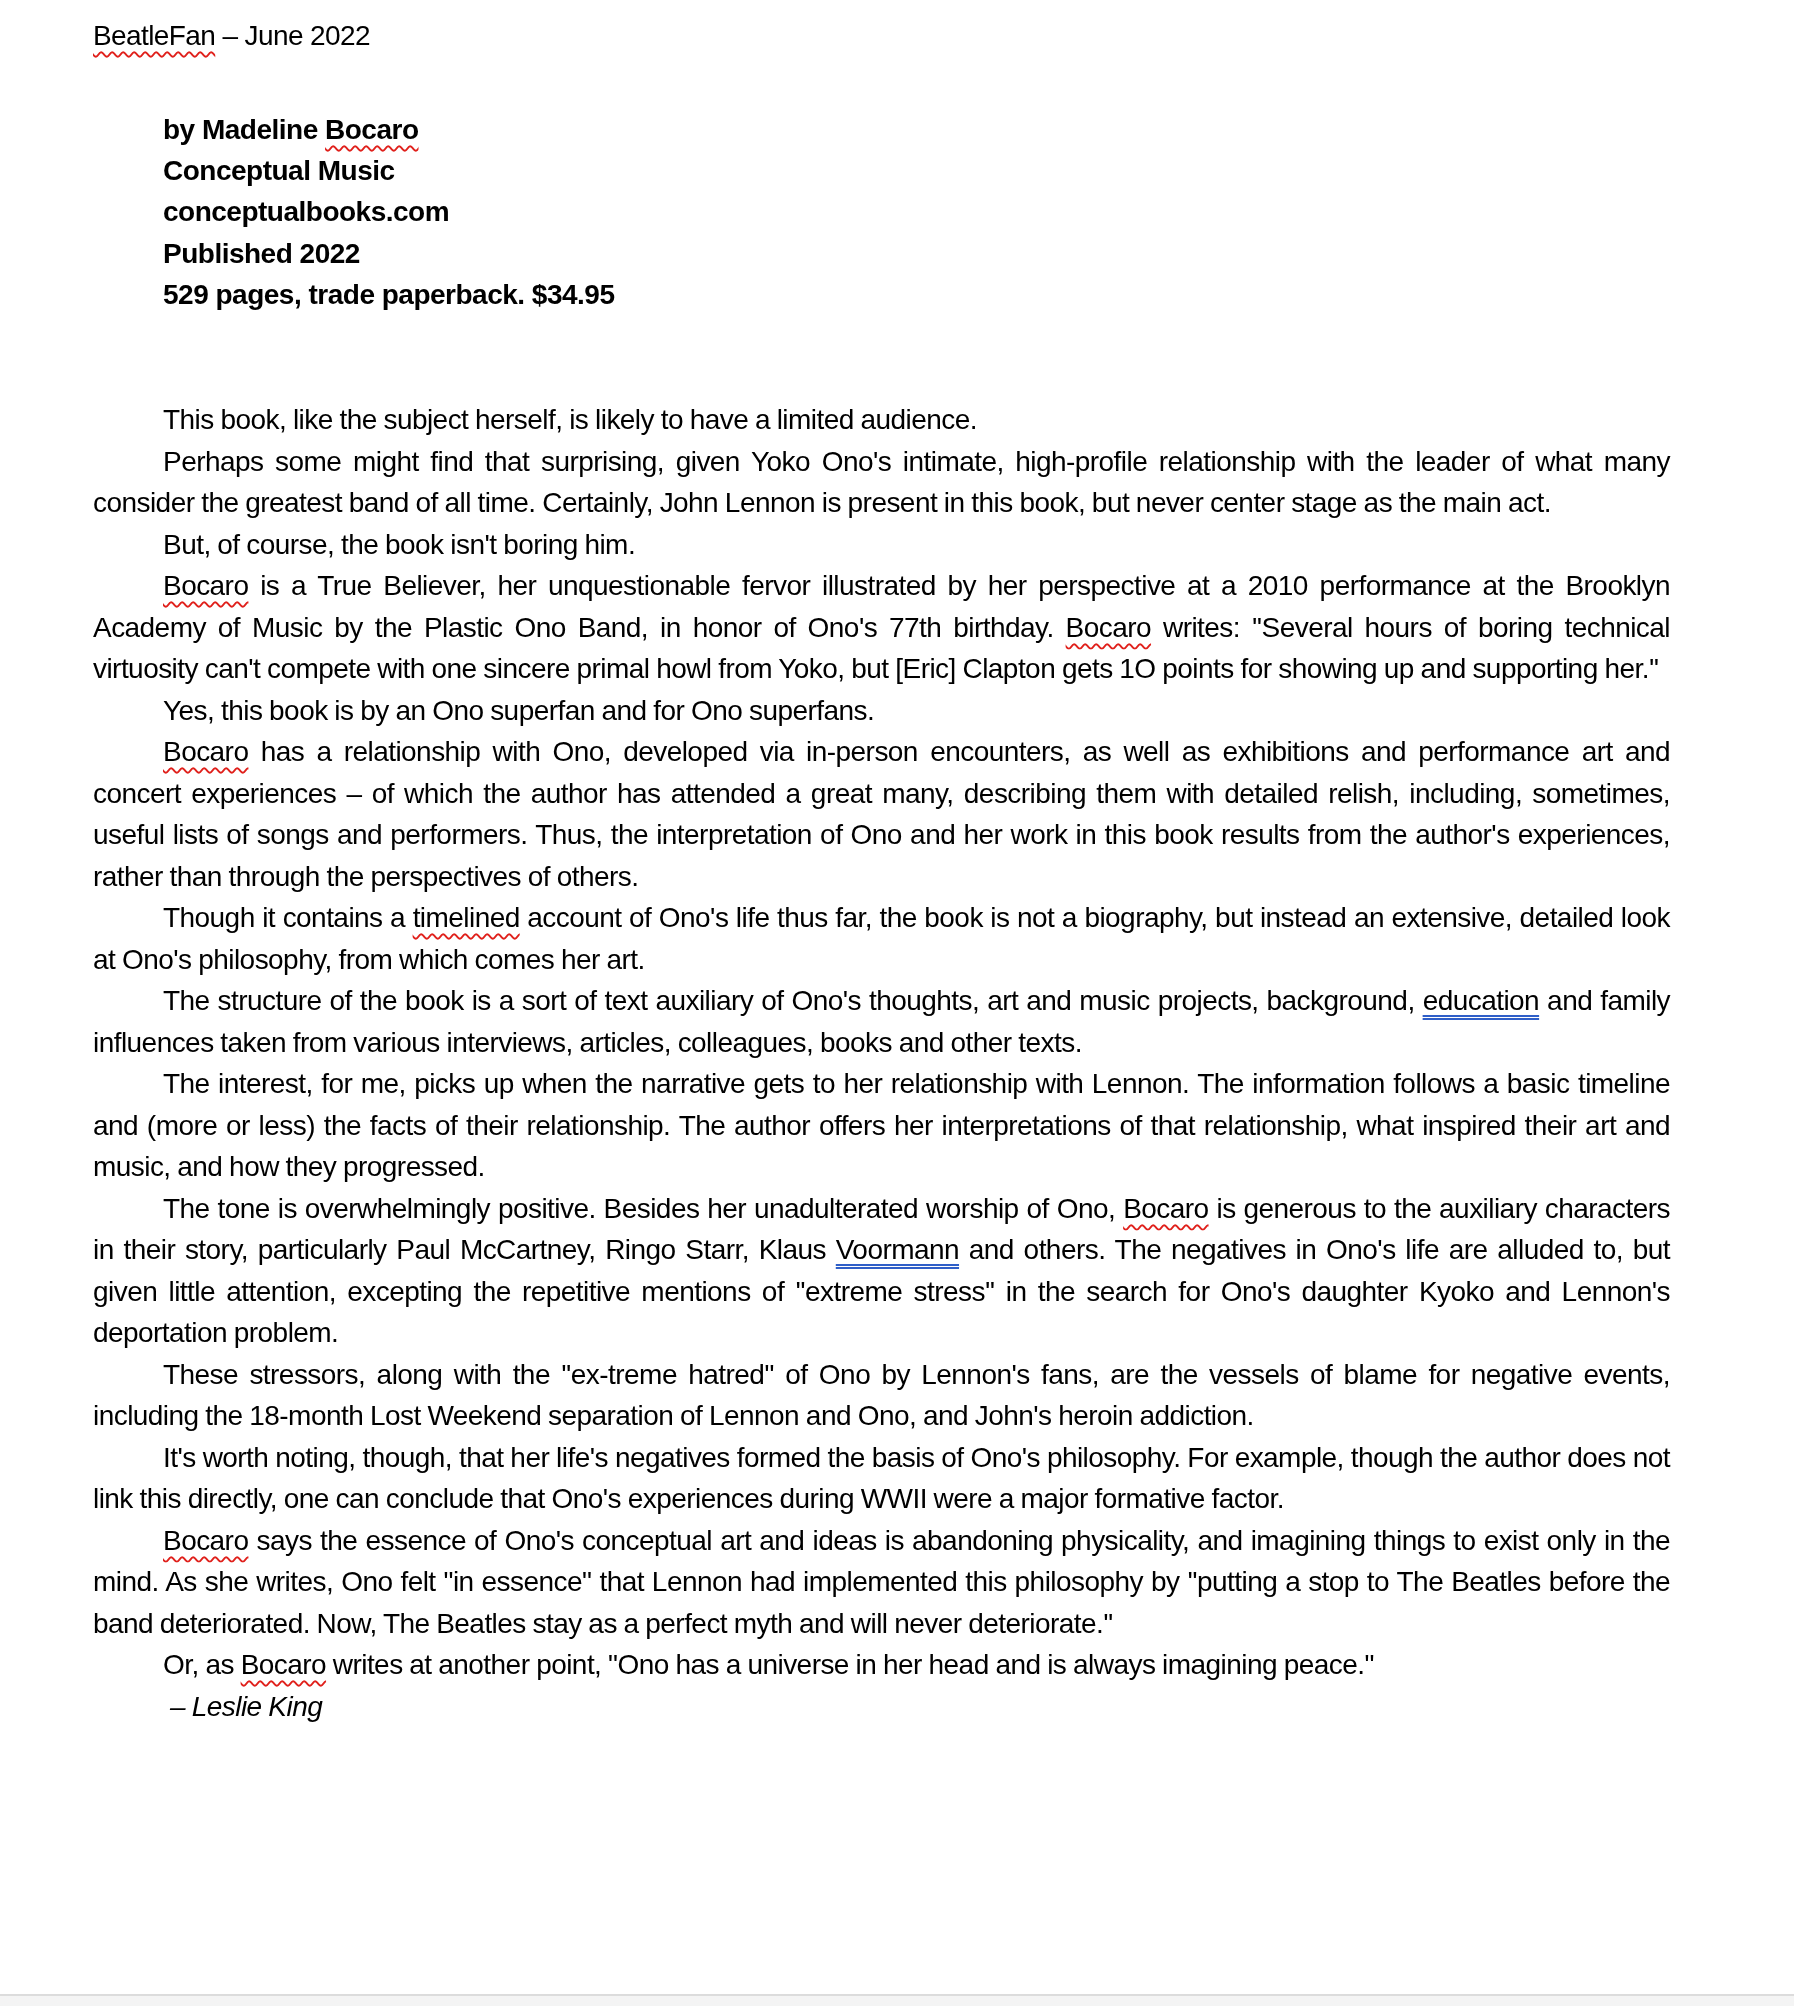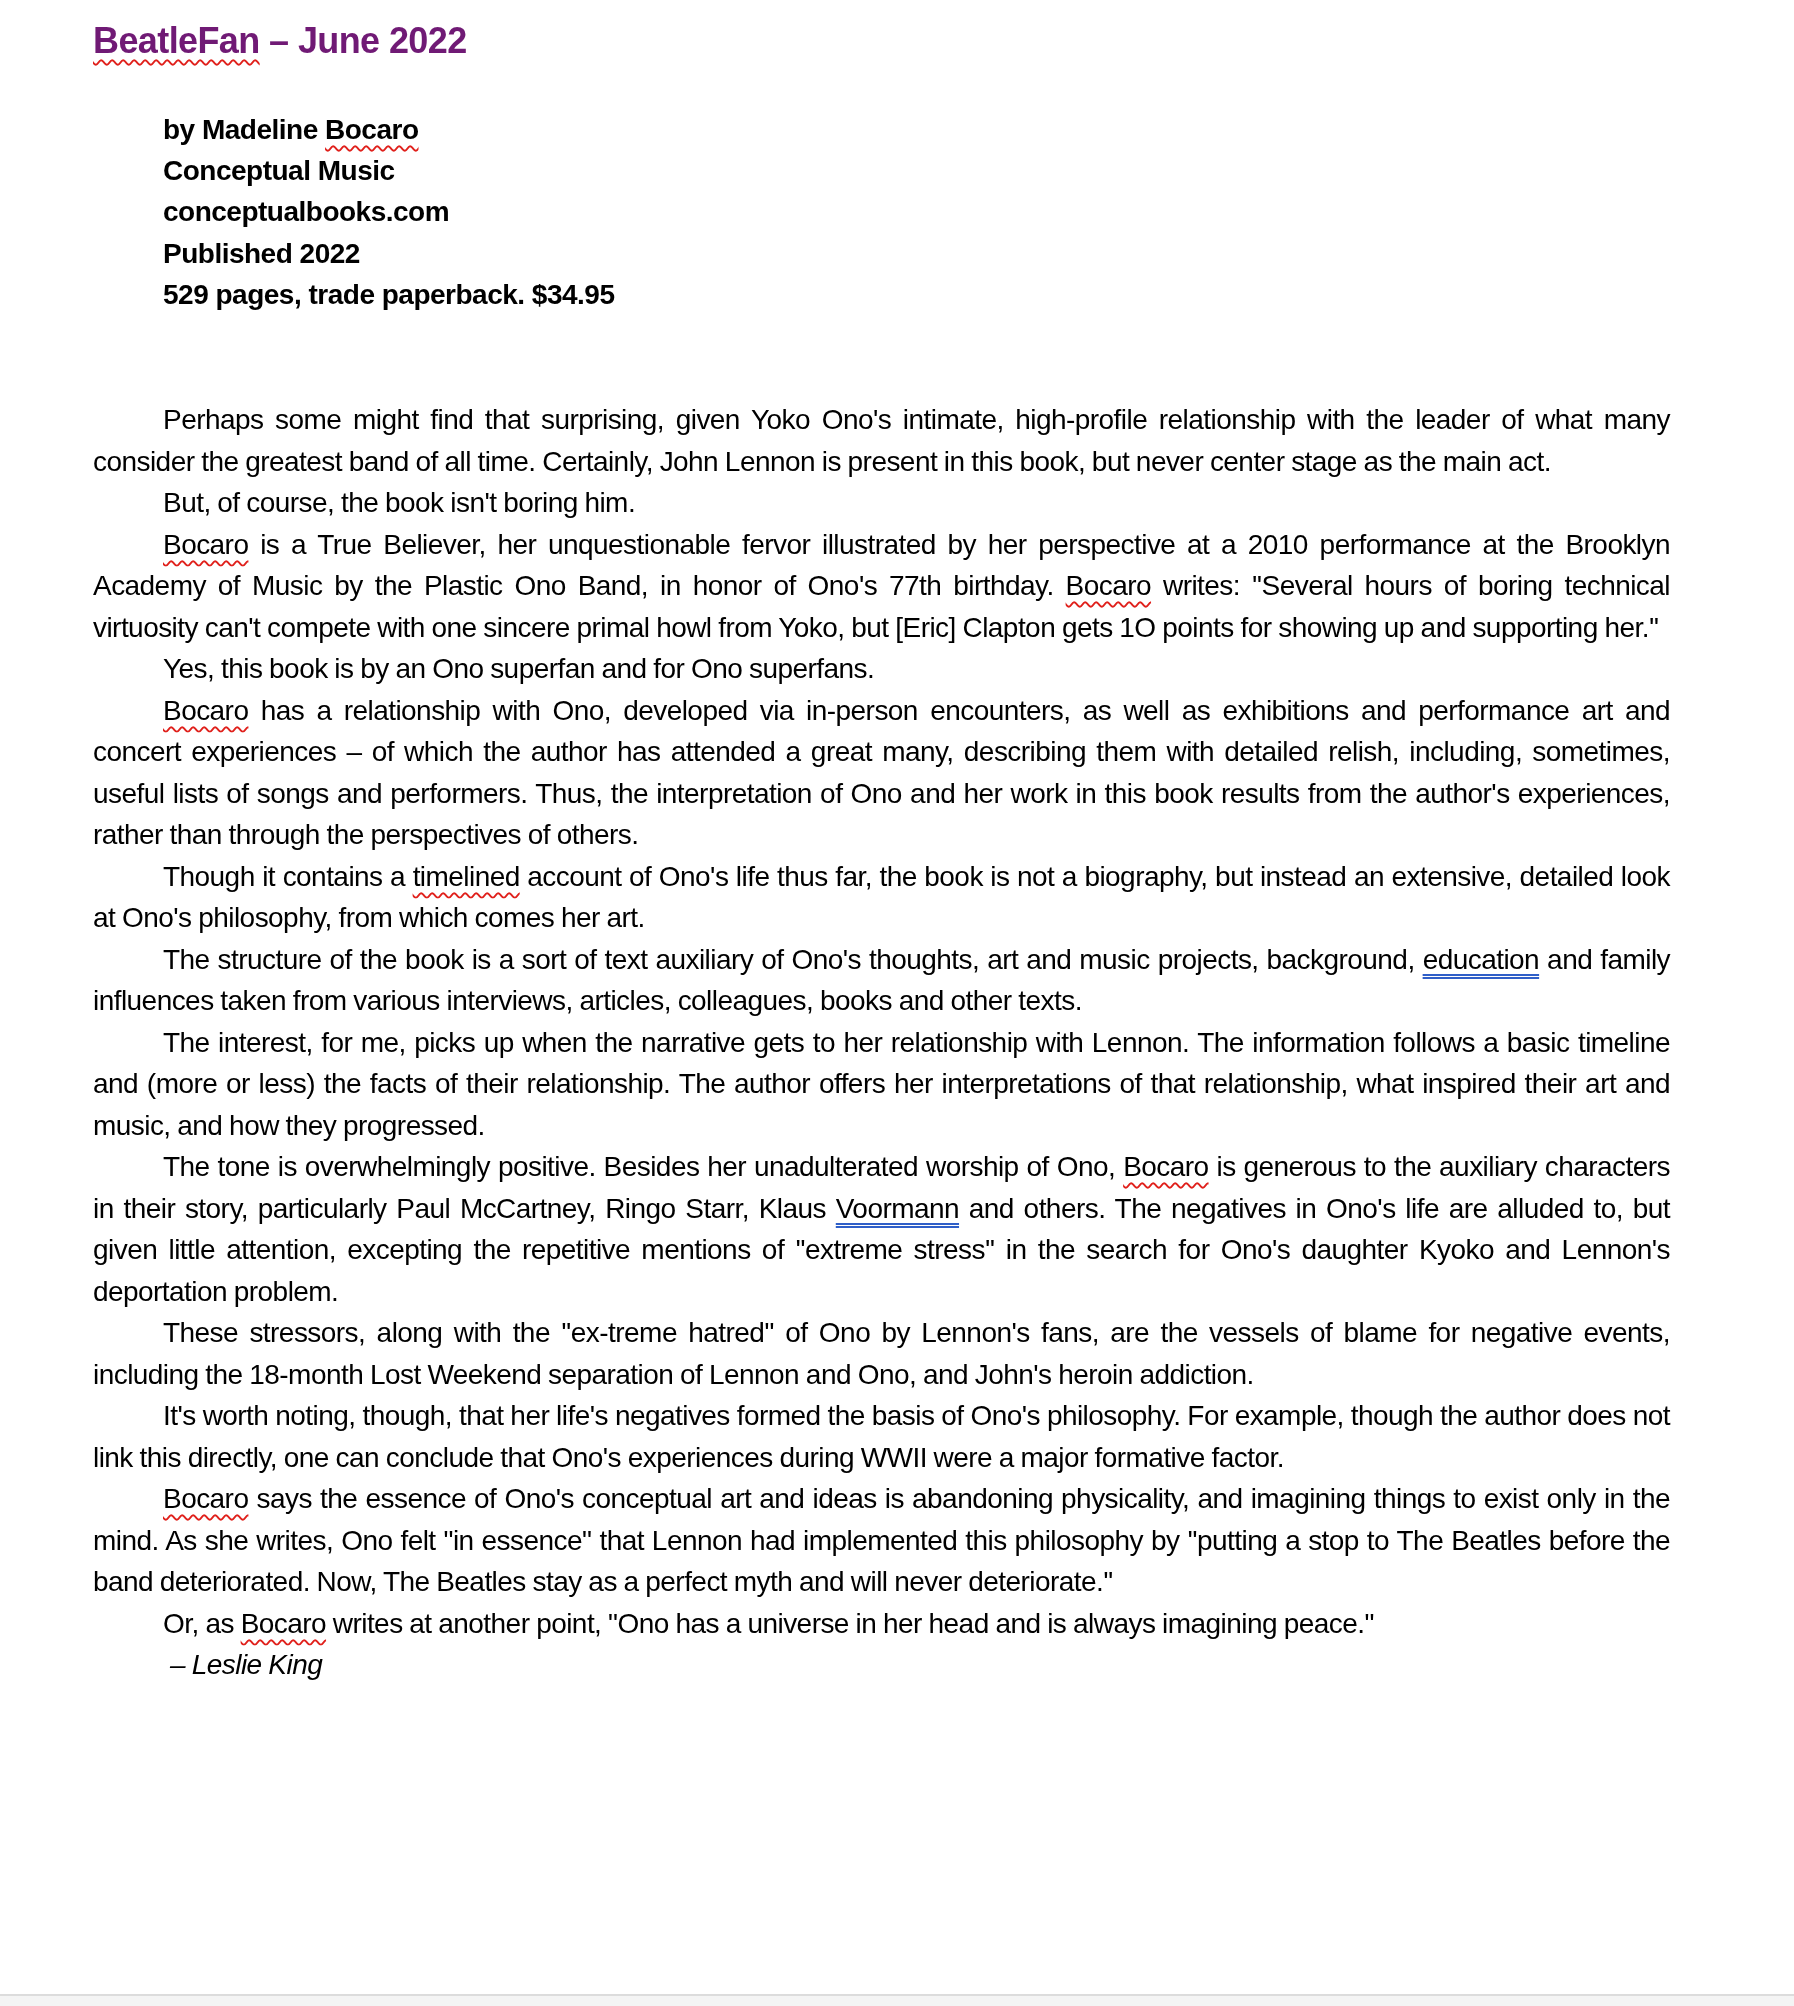--- a/index.html
+++ b/index.html
@@ -5,21 +5,21 @@
   html, body { margin: 0; padding: 0; background: #ffffff; }
   body {
     width: 1794px; height: 2006px; position: relative; overflow: hidden;
     font-family: "Liberation Sans", "DejaVu Sans", sans-serif;
     color: #000;
   }
   .page { position: absolute; left: 0; top: 0; width: 1794px; height: 1994px; background: #fff; }
   .bottom-bar { position: absolute; left: 0; top: 1994px; width: 1794px; height: 12px; background: #f4f4f4; border-top: 2px solid #dcdcdc; }
   .header-line {
     position: absolute; left: 93px; top: 20px;
-    font-size: 36px; color: #701a75; letter-spacing: -0.6px; font-weight: bold;
+    font-size: 28px; color: #000000; letter-spacing: -0.6px;
   }
   .spell { text-decoration: underline wavy #e0201b; text-decoration-thickness: 1.5px; text-underline-offset: 6px; }
   .grammar { text-decoration: underline double #2f5fc8; text-decoration-thickness: 1.5px; text-underline-offset: 5px; }
   .meta {
     position: absolute; left: 163px; top: 109px; width: 1000px;
     font-size: 28px; font-weight: bold; line-height: 41.2px; letter-spacing: -0.5px;
   }
   .meta div { white-space: nowrap; }
   .meta .title { font-style: italic; }
   .body-text {
@@ -41,20 +41,21 @@
 
   <div class="meta">
     <div><span>by Madeline </span><span class="spell">Bocaro</span></div>
     <div>Conceptual Music</div>
     <div>conceptualbooks.com</div>
     <div>Published 2022</div>
     <div>529 pages, trade paperback. $34.95</div>
   </div>
 
   <div class="body-text">
+    <p>This book, like the subject herself, is likely to have a limited audience.</p>
     <p>Perhaps some might find that surprising, given Yoko Ono's intimate, high-profile relationship with the leader of what many consider the greatest band of all time. Certainly, John Lennon is present in this book, but never center stage as the main act.</p>
     <p>But, of course, the book isn't boring him.</p>
     <p><span class="spell">Bocaro</span><span> is a True Believer, her unquestionable fervor illustrated by her perspective at a 2010 performance at the Brooklyn Academy of Music by the Plastic Ono Band, in honor of Ono's 77th birthday. </span><span class="spell">Bocaro</span><span> writes: ''Several hours of boring technical virtuosity can't compete with one sincere primal howl from Yoko, but [Eric] Clapton gets 1O points for showing up and supporting her.''</span></p>
     <p>Yes, this book is by an Ono superfan and for Ono superfans.</p>
     <p><span class="spell">Bocaro</span><span> has a relationship with Ono, developed via in-person encounters, as well as exhibitions and performance art and concert experiences – of which the author has attended a great many, describing them with detailed relish, including, sometimes, useful lists of songs and performers. Thus, the interpretation of Ono and her work in this book results from the author's experiences, rather than through the perspectives of others.</span></p>
     <p><span>Though it contains a </span><span class="spell">timelined</span><span> account of Ono's life thus far, the book is not a biography, but instead an extensive, detailed look at Ono's philosophy, from which comes her art.</span></p>
     <p><span>The structure of the book is a sort of text auxiliary of Ono's thoughts, art and music projects, background, </span><span class="grammar">education</span><span> and family influences taken from various interviews, articles, colleagues, books and other texts.</span></p>
     <p>The interest, for me, picks up when the narrative gets to her relationship with Lennon. The information follows a basic timeline and (more or less) the facts of their relationship. The author offers her interpretations of that relationship, what inspired their art and music, and how they progressed.</p>
     <p><span>The tone is overwhelmingly positive. Besides her unadulterated worship of Ono, </span><span class="spell">Bocaro</span><span> is generous to the auxiliary characters in their story, particularly Paul McCartney, Ringo Starr, Klaus </span><span class="grammar">Voormann</span><span> and others. The negatives in Ono's life are alluded to, but given little attention, excepting the repetitive mentions of ''extreme stress'' in the search for Ono's daughter Kyoko and Lennon's deportation problem.</span></p>
     <p>These stressors, along with the ''ex-treme hatred'' of Ono by Lennon's fans, are the vessels of blame for negative events, including the 18-month Lost Weekend separation of Lennon and Ono, and John's heroin addiction.</p>

